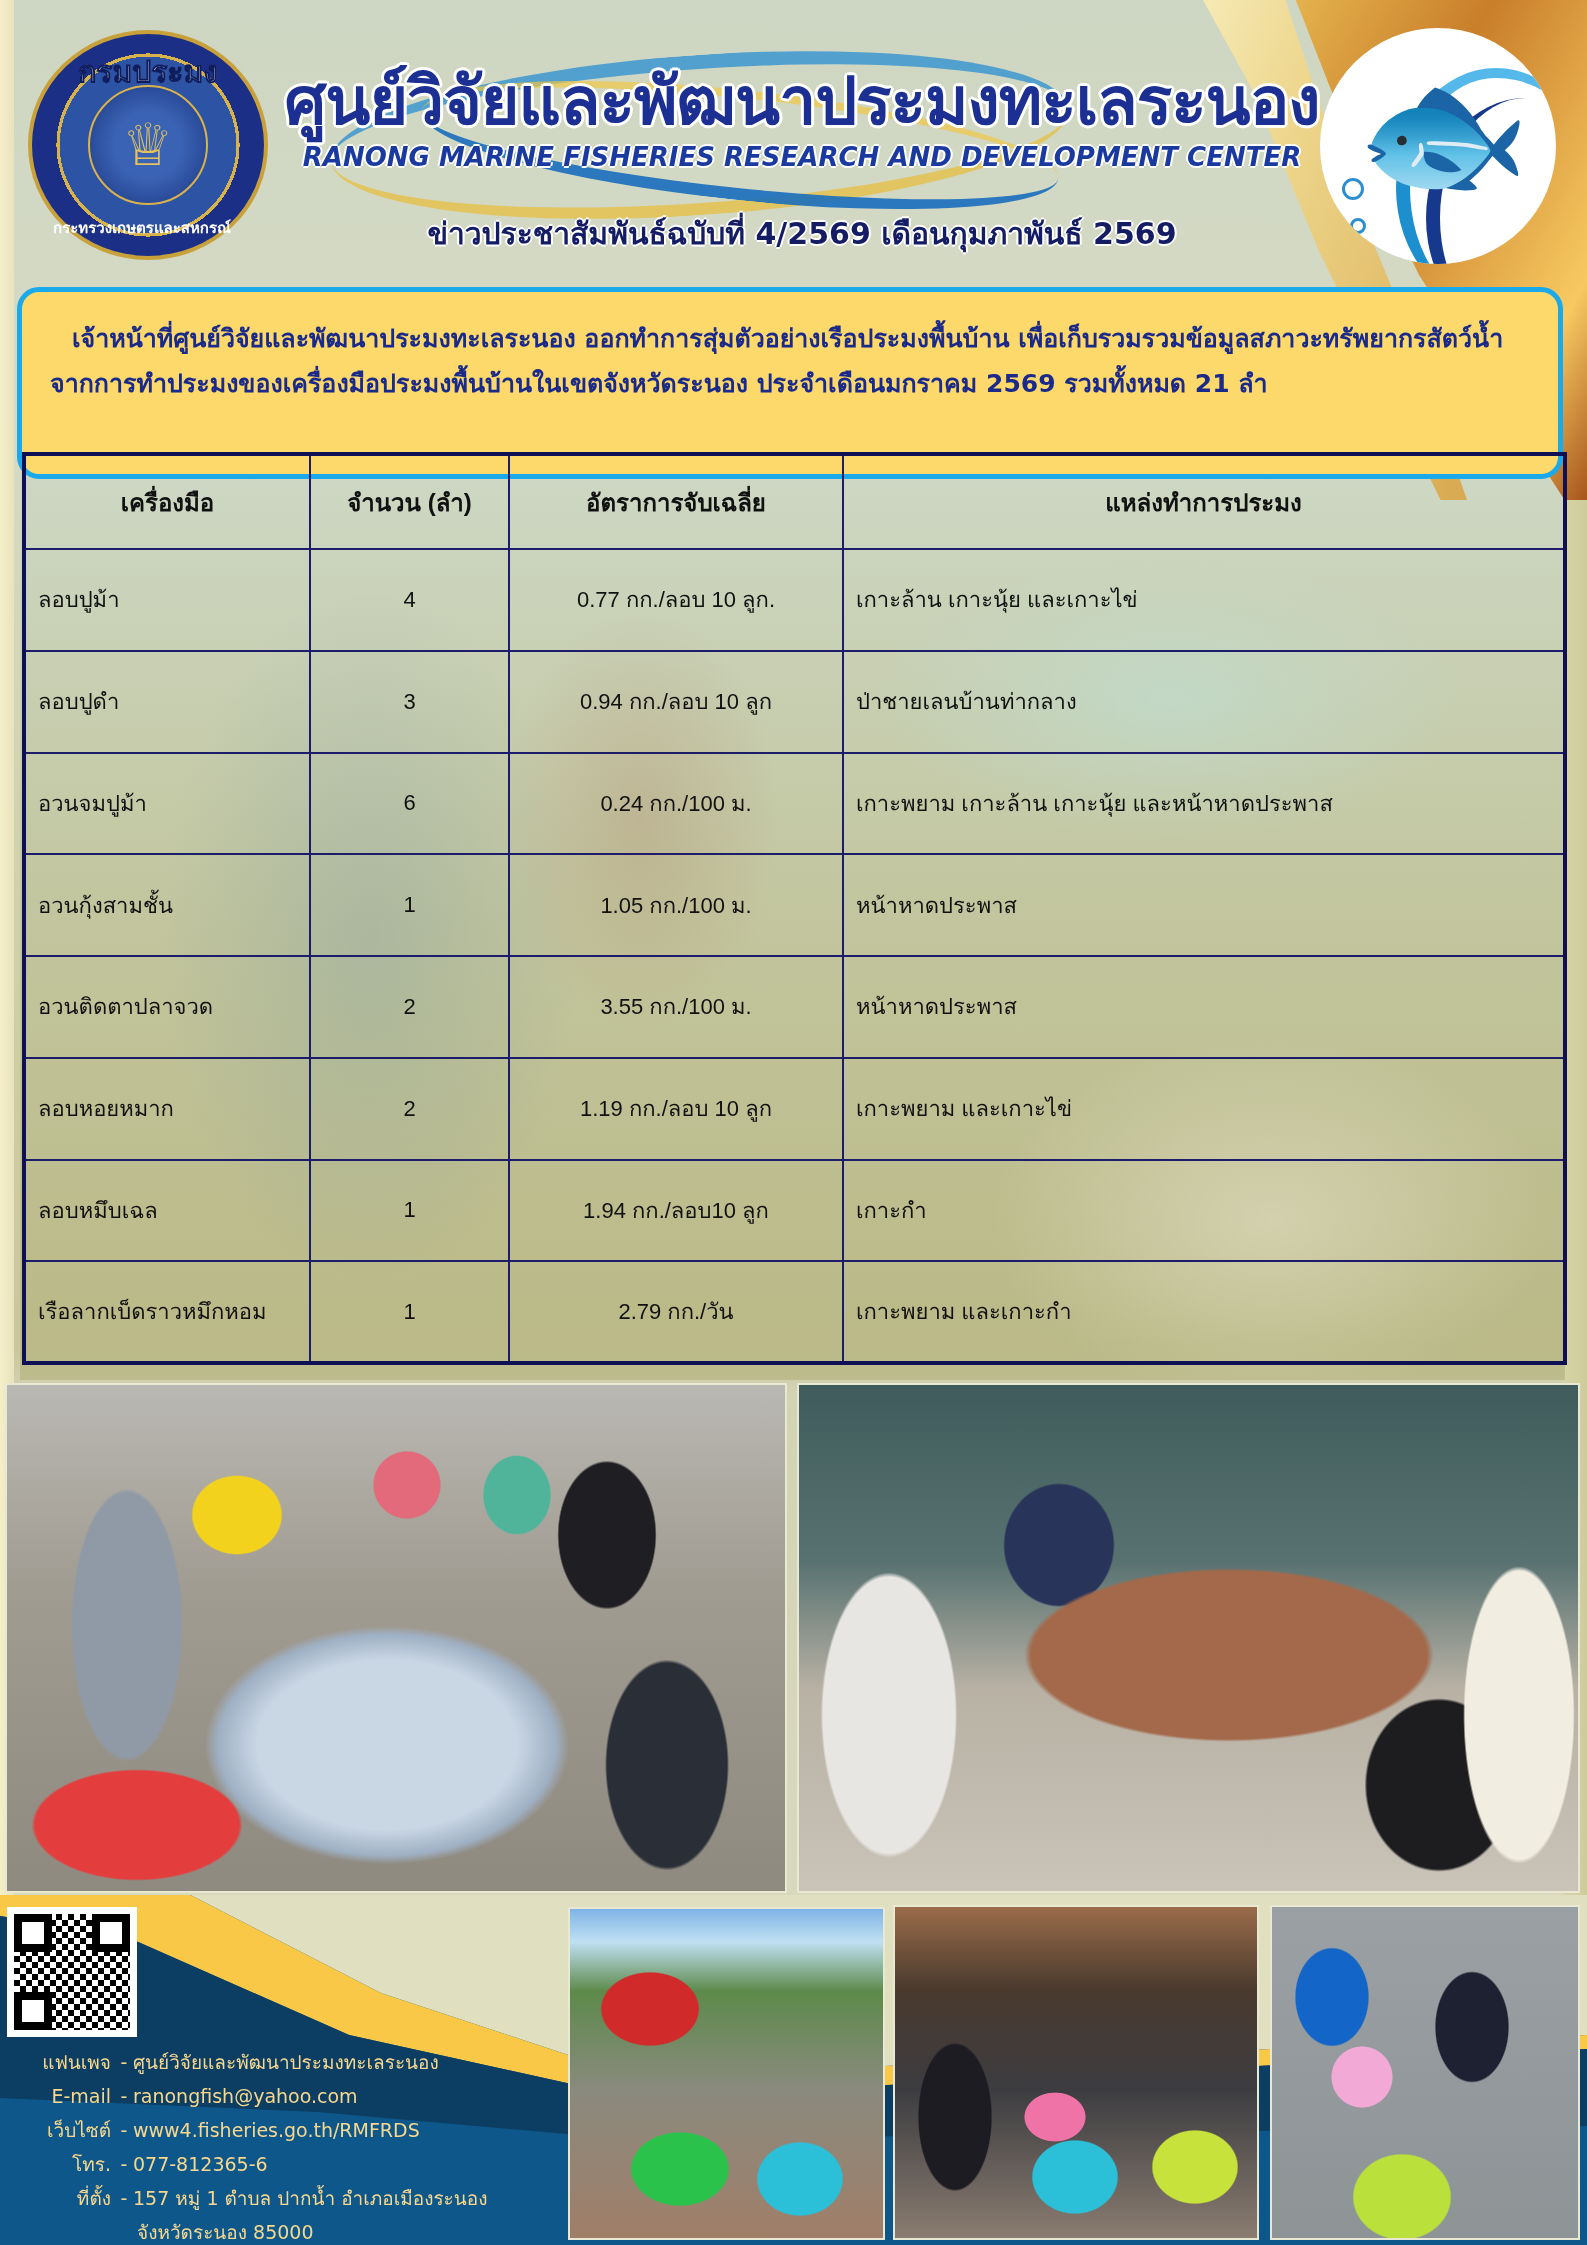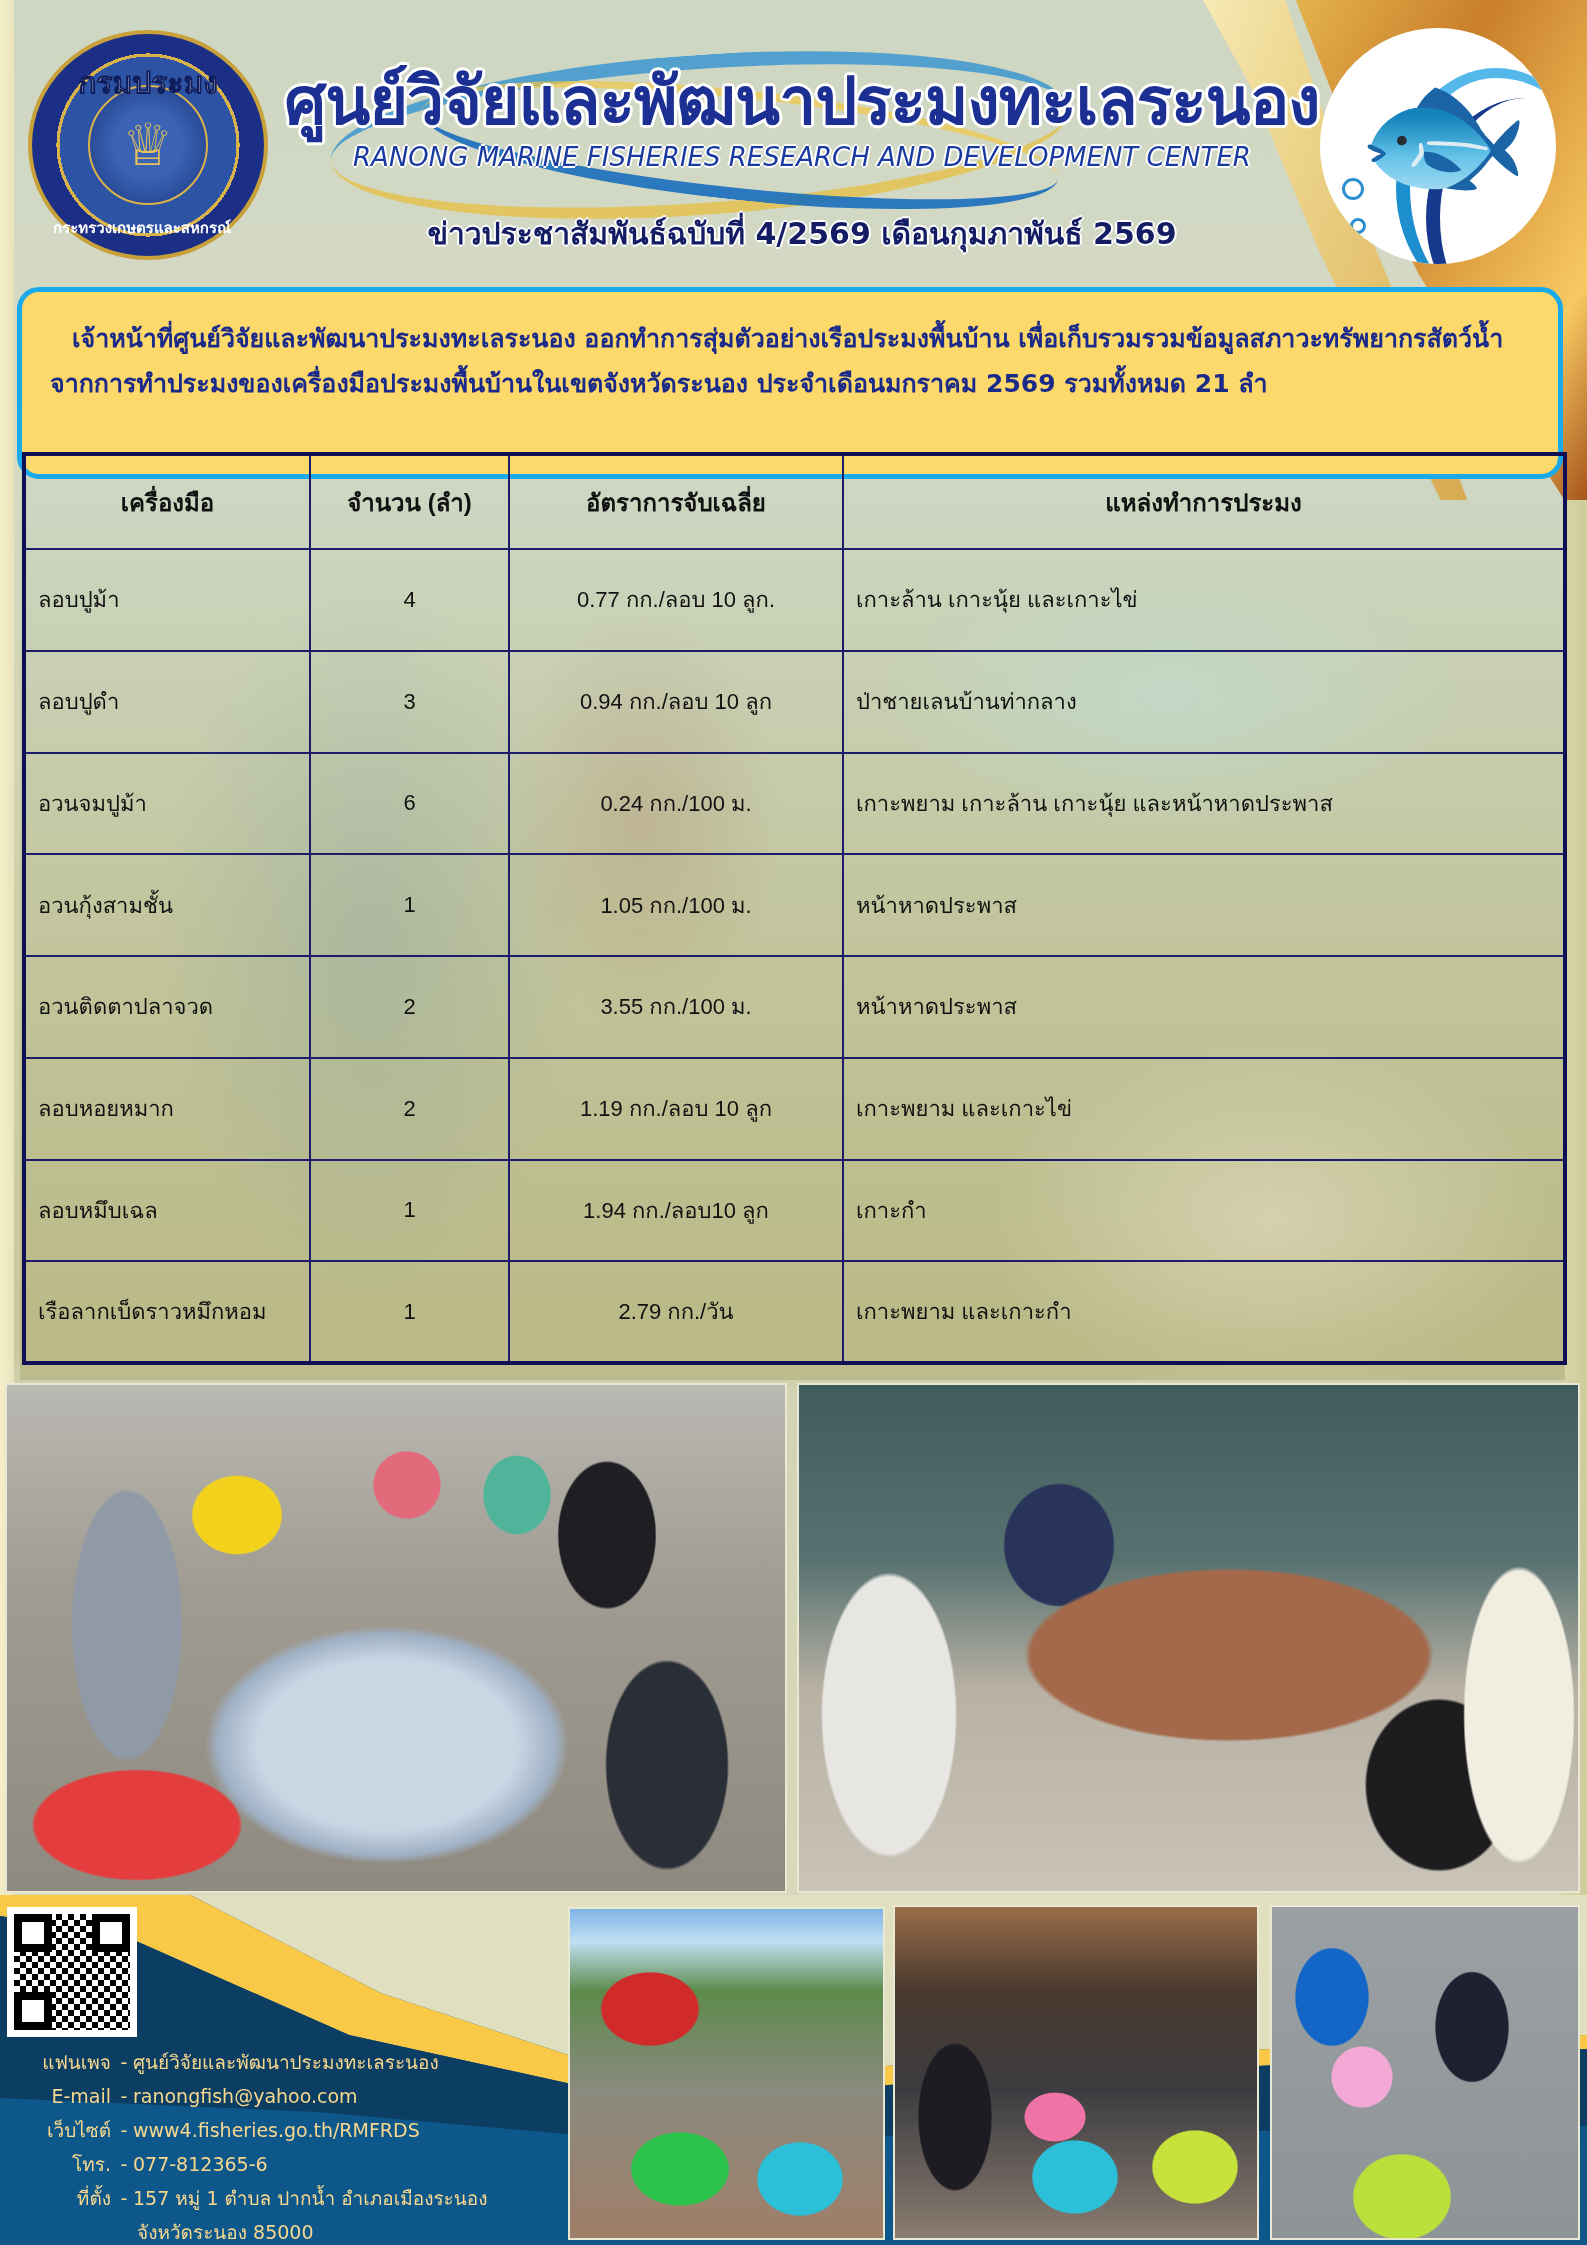--- a/index.html
+++ b/index.html
@@ -47,21 +47,21 @@
 
   
   .logo-left {
     position: absolute; left: 28px; top: 30px; width: 240px; height: 230px;
     border-radius: 50%;
     background: radial-gradient(circle at 50% 50%, #2d53a5 0 55%, #d8b24a 55% 57%, #1c2f86 57% 97%, #c79c34 97% 100%);
     border: 4px solid #c8a13a;
     display: flex; align-items: center; justify-content: center;
   }
   .logo-left .ring-top {
-    position: absolute; top: 25px; left: 0; right: 0; text-align: center;
+    position: absolute; top: 14px; left: 0; right: 0; text-align: center;
     color: #fff; font-weight: bold; font-size: 30px;
     -webkit-text-stroke: 1px #0e1d5e;
   }
   .logo-left .ring-bottom {
     position: absolute; bottom: 16px; left: 0; right: 12px; text-align: center;
     color: #fff; font-weight: bold; font-size: 15px; margin-top: 46px;
   }
   .logo-left .emblem {
     width: 120px; height: 120px; border-radius: 50%;
     background: radial-gradient(circle, #3b63b5 0 40%, #2a4c9a 70%);
@@ -88,21 +88,21 @@
     position: absolute; left: 272px; top: 48px; width: 1060px;
     text-align: center;
     font-family: "DejaVu Sans", sans-serif; font-weight: bold;
     font-size: 66px; color: #1c2f93;
     letter-spacing: -1px;
     text-shadow: 3px 0 0 #fff, -3px 0 0 #fff, 0 3px 0 #fff, 0 -3px 0 #fff, 2px 2px 0 #fff, -2px -2px 0 #fff, 2px -2px 0 #fff, -2px 2px 0 #fff;
   }
   .title-en {
     position: absolute; left: 272px; top: 142px; width: 1060px;
     text-align: center;
-    font-family: "DejaVu Sans", sans-serif; font-weight: normal; font-style: italic;
+    font-family: "DejaVu Sans", sans-serif; font-weight: bold; font-style: italic;
     font-size: 26px; color: #1a3aa0;
     text-shadow: 2px 0 0 #fff, -2px 0 0 #fff, 0 2px 0 #fff, 0 -2px 0 #fff;
   }
   .title-issue {
     position: absolute; left: 272px; top: 210px; width: 1060px;
     text-align: center;
     font-family: "DejaVu Sans", sans-serif; font-weight: bold;
     font-size: 30px; color: #141c64;
     text-shadow: 2px 0 0 #fff, -2px 0 0 #fff, 0 2px 0 #fff, 0 -2px 0 #fff;
   }

